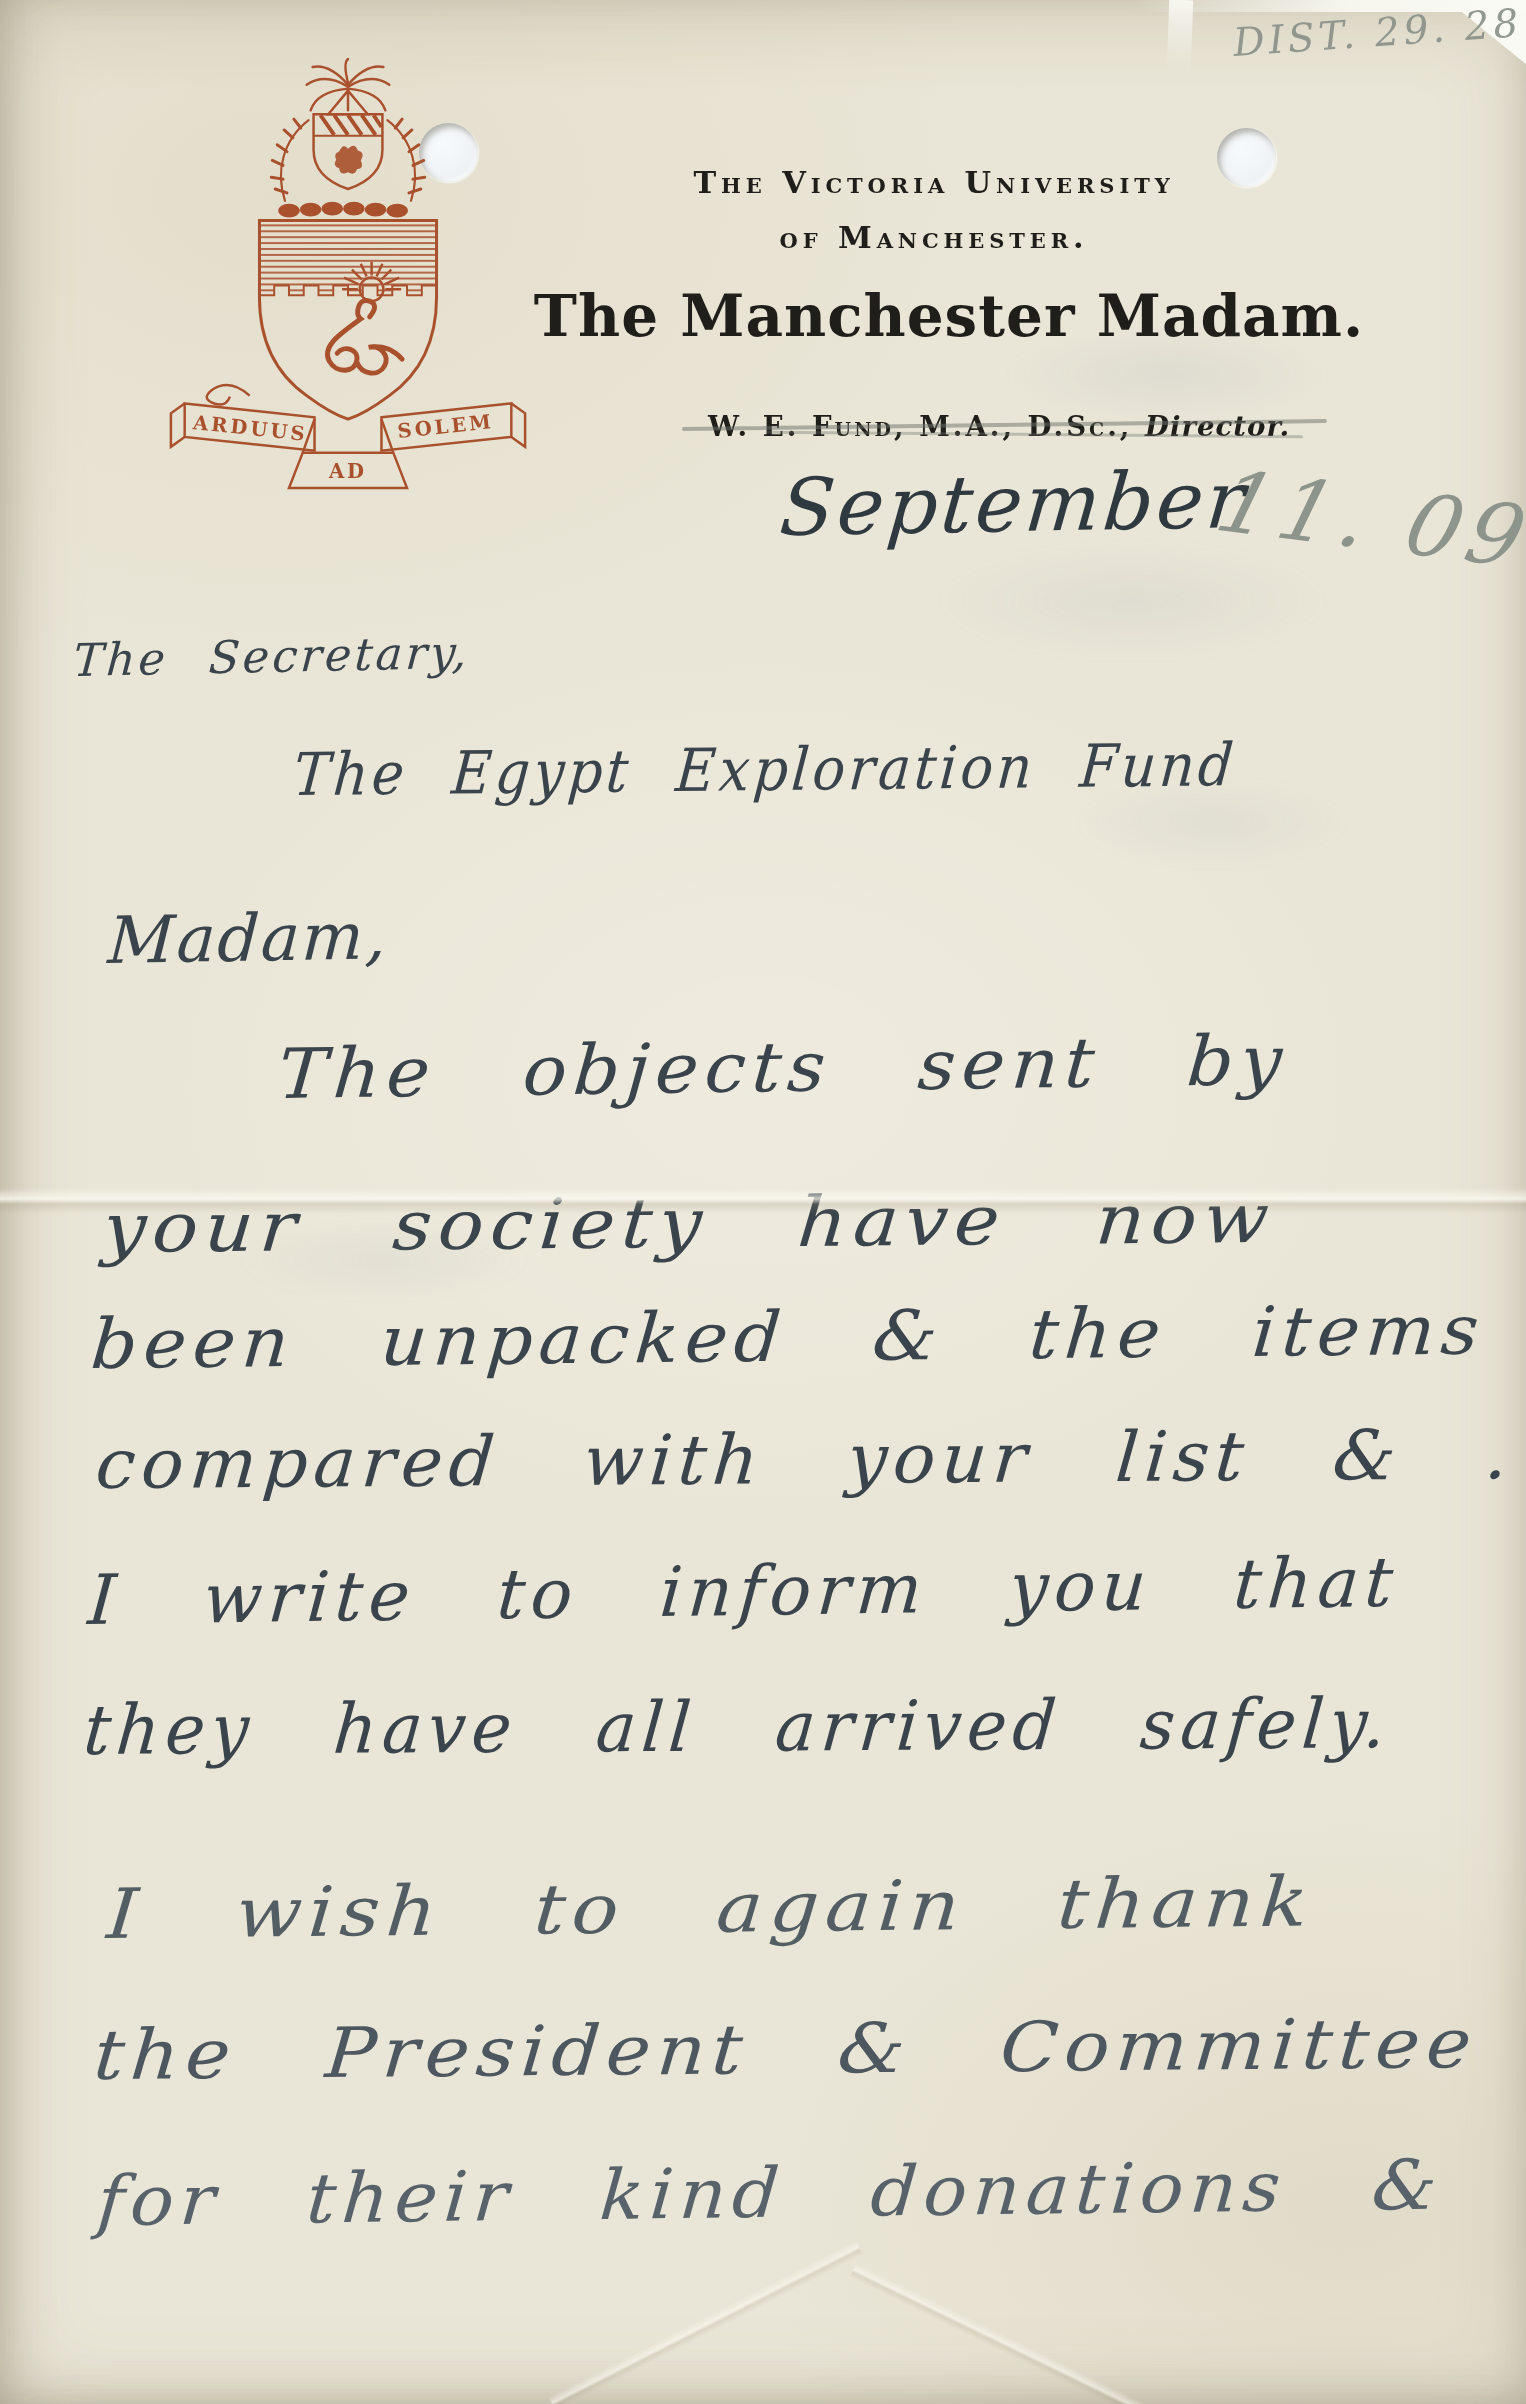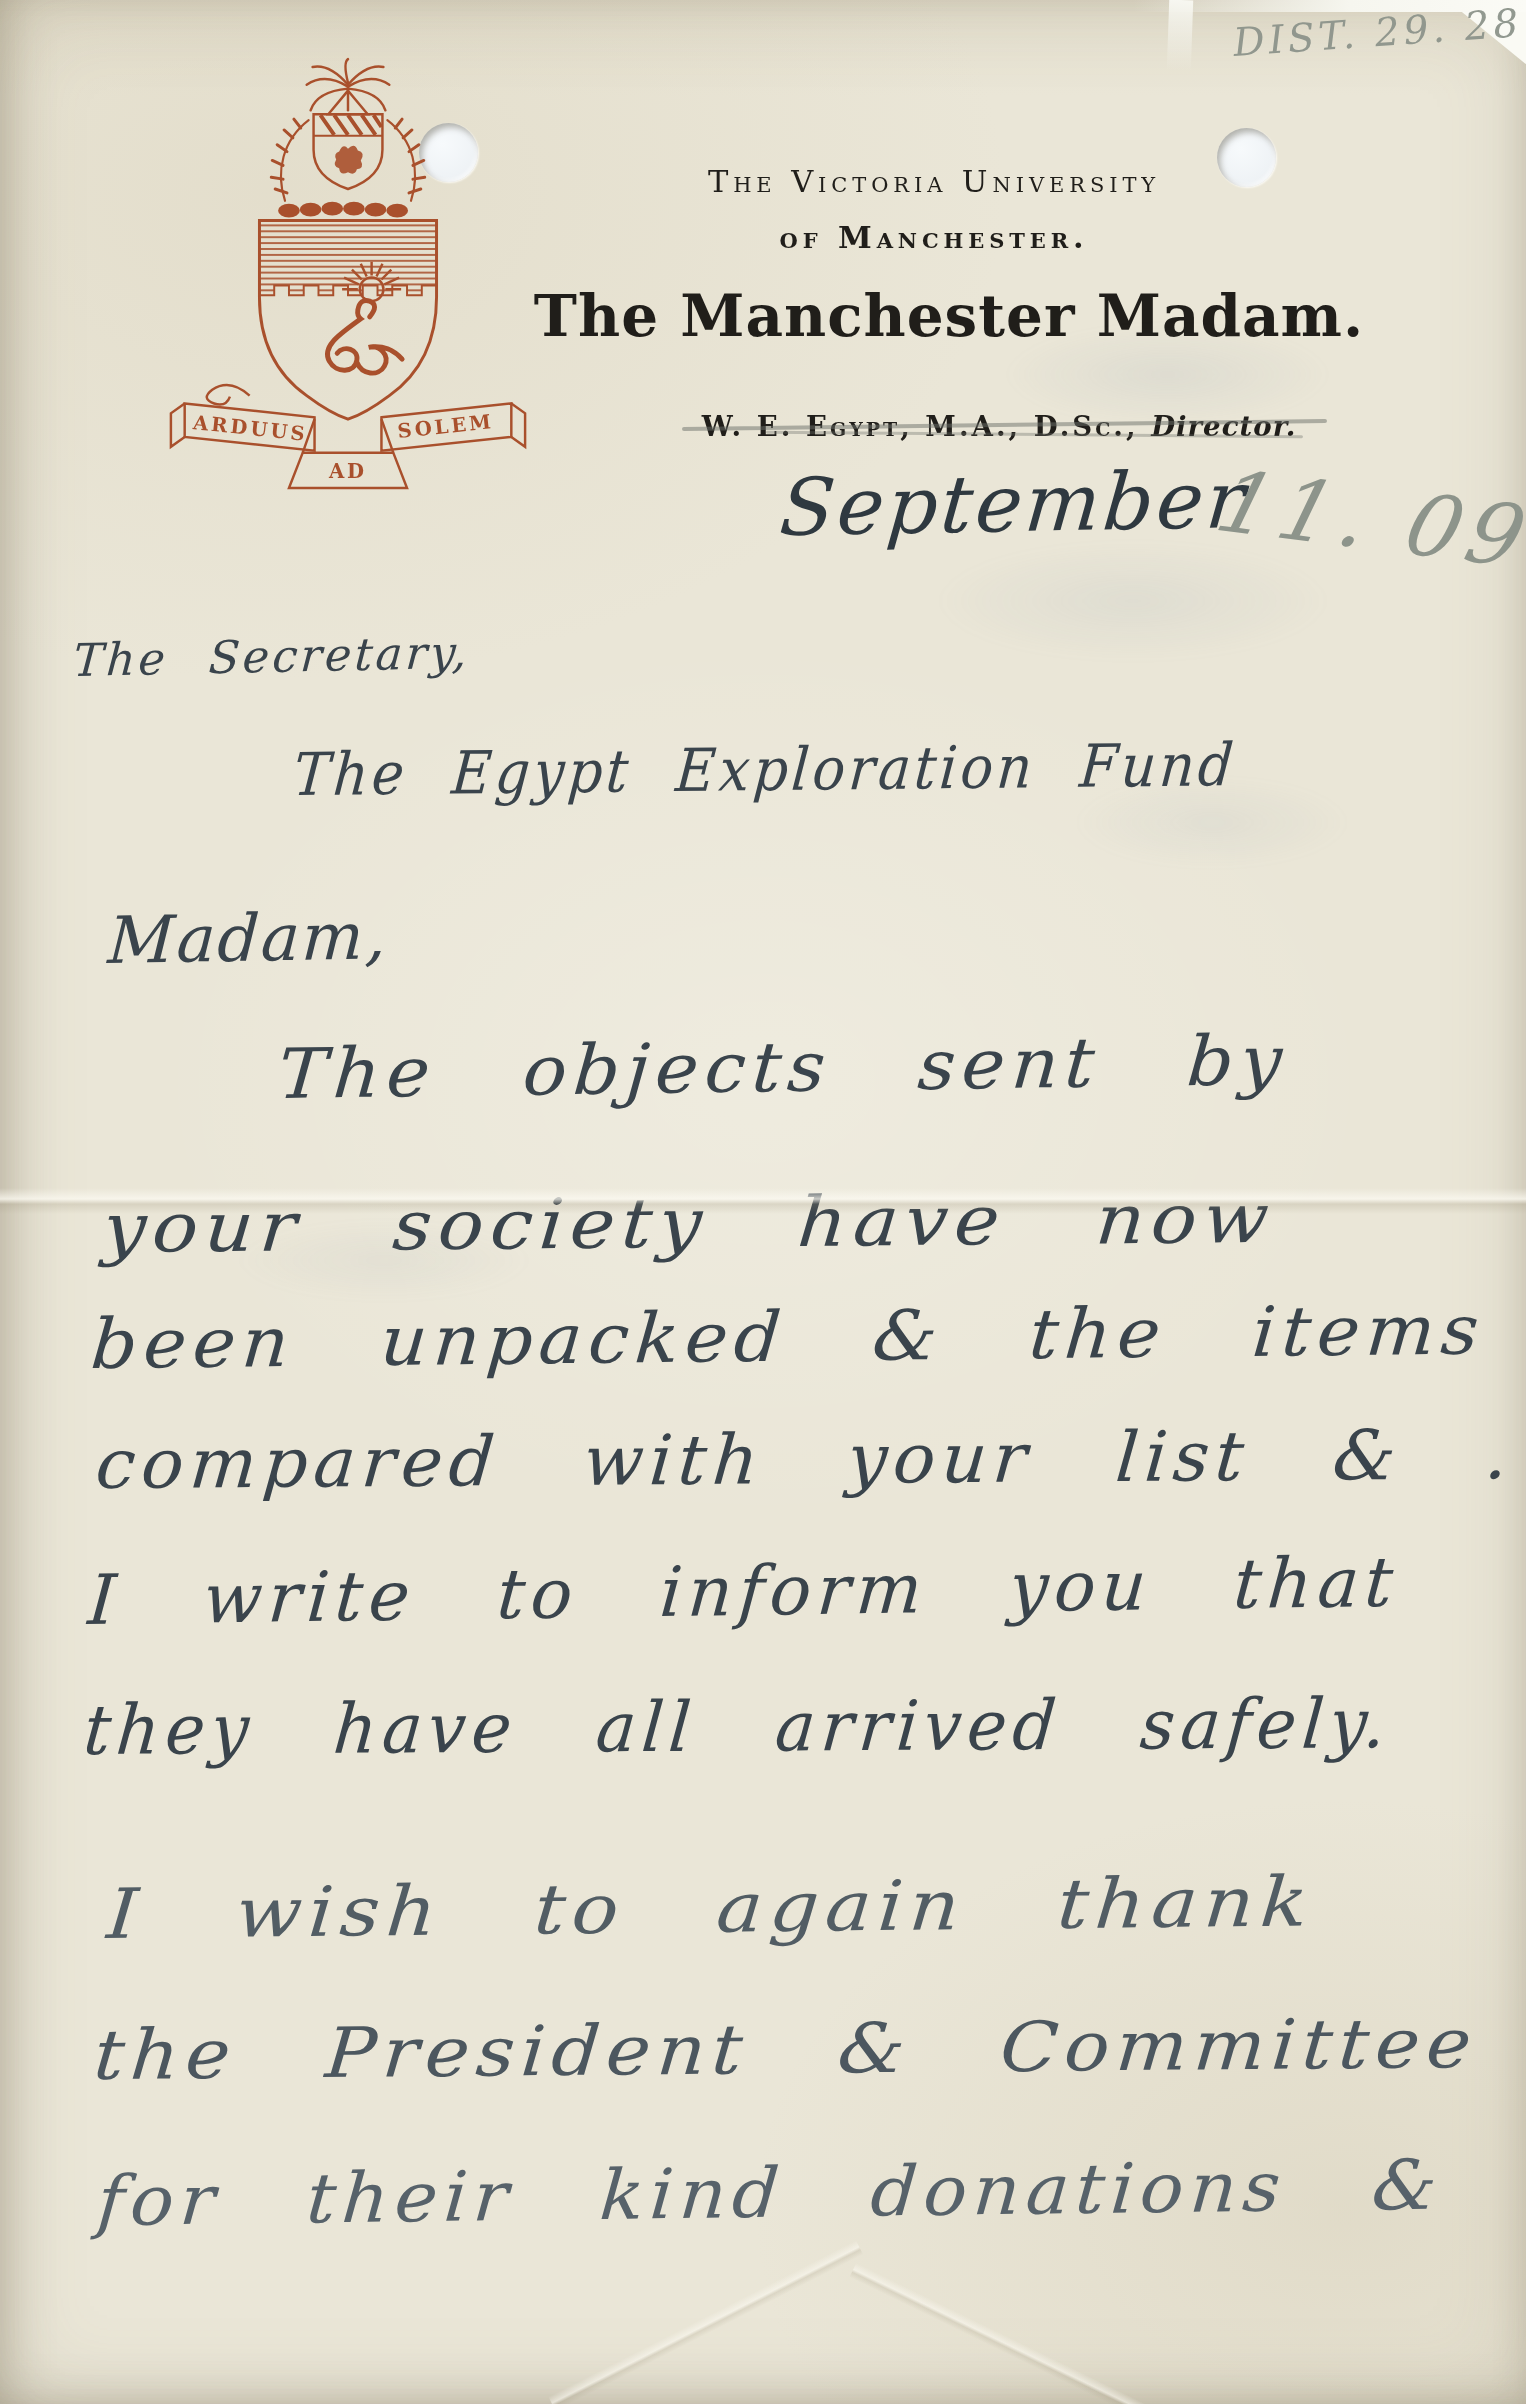--- a/index.html
+++ b/index.html
@@ -31,21 +31,21 @@
     box-shadow:inset 3px 3.9px 6.9px rgba(80,74,58,0.40), inset -2px -2px 3.9px rgba(255,255,255,0.7), 1px 1px 2px rgba(255,255,252,0.8);}
   .hole-left{left:419px;top:123px;}
   .hole-right{left:1217px;top:128px;}
   
   .archival{position:absolute;left:1233px;top:9.9px;font-size:39px;font-style:italic;color:var(--pencil);
     letter-spacing:3.9px;transform:rotate(-4deg);white-space:nowrap;opacity:.95;}
   
   .crest{position:absolute;left:165px;top:57px;width:366px;height:445px;margin:0;}
   
   .lh{position:absolute;transform:translateX(-50%);color:var(--print);white-space:nowrap;font-family:"DejaVu Serif",serif;}
-  .uni1{left:934px;top:164px;font-size:30.5px;font-weight:400;font-variant:small-caps;letter-spacing:4.9px;}
+  .uni1{left:934px;top:164px;font-size:30.5px;font-weight:700;font-variant:small-caps;letter-spacing:4.9px;}
   .uni2{left:934px;top:219px;font-size:30.5px;font-weight:700;font-variant:small-caps;letter-spacing:4.9px;}
   .museum{left:949px;top:282px;font-size:58px;font-weight:700;letter-spacing:1px;}
   .director{left:999px;top:410px;font-size:27.6px;font-weight:700;font-variant:small-caps;letter-spacing:3px;}
   .director .title-it{font-style:italic;font-variant:normal;letter-spacing:1px;}
   .strike{position:absolute;border-radius:3px;}
   .strike1{left:682px;top:423px;width:645px;height:3.9px;background:rgba(108,112,106,0.50);transform:rotate(-0.7deg);}
   .strike2{left:766px;top:433px;width:537px;height:3px;background:rgba(108,112,106,0.36);transform:rotate(0.5deg);}
   
   .hw{position:absolute;white-space:nowrap;font-family:"DejaVu Serif",serif;font-style:italic;
       color:var(--ink);line-height:1;transform-origin:left top;}
@@ -152,21 +152,21 @@
         <text x="286" y="382" text-anchor="middle" transform="rotate(-6 286 382)">SOLEM</text>
         <text x="186" y="428" text-anchor="middle">AD</text>
       </g>
     </svg>
   </figure>
 
   <header>
     <div class="lh uni1">The Victoria University</div>
     <div class="lh uni2">of Manchester.</div>
     <div class="lh museum">The Manchester Madam.</div>
-    <div class="lh director"><span>W. E. Egypt, M.A., D.Sc.,</span> <span class="title-it">Director.</span></div>
+    <div class="lh director"><span>W. E. Fund, M.A., D.Sc.,</span> <span class="title-it">Director.</span></div>
     <div class="strike strike1"></div>
     <div class="strike strike2"></div>
   </header>
 
   <div>
     <span class="hw date-month">September</span>
     <span class="hw date-dayyear">11. 09</span>
   </div>
 
   <main>

